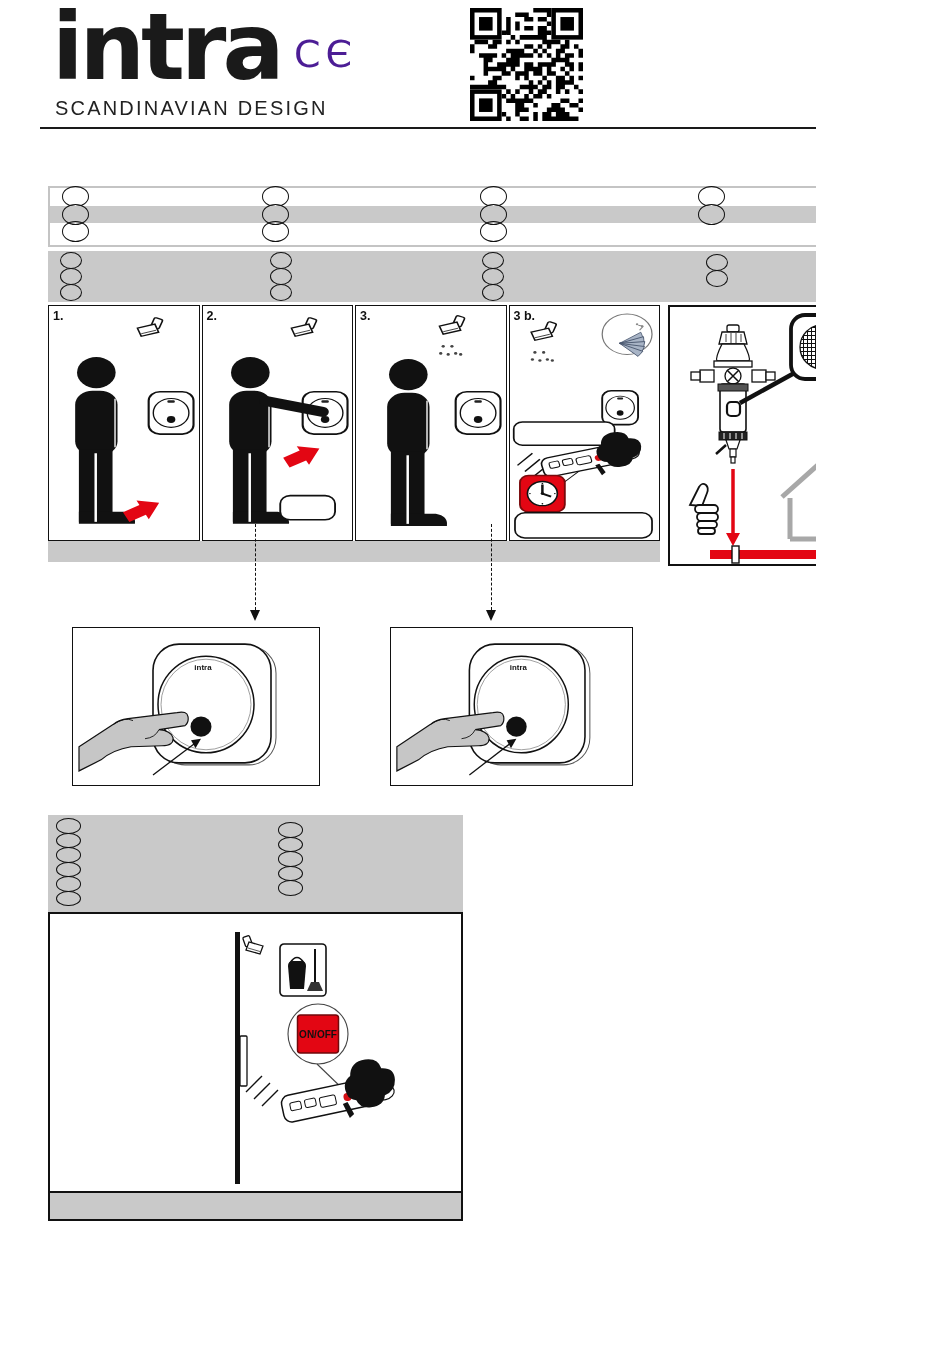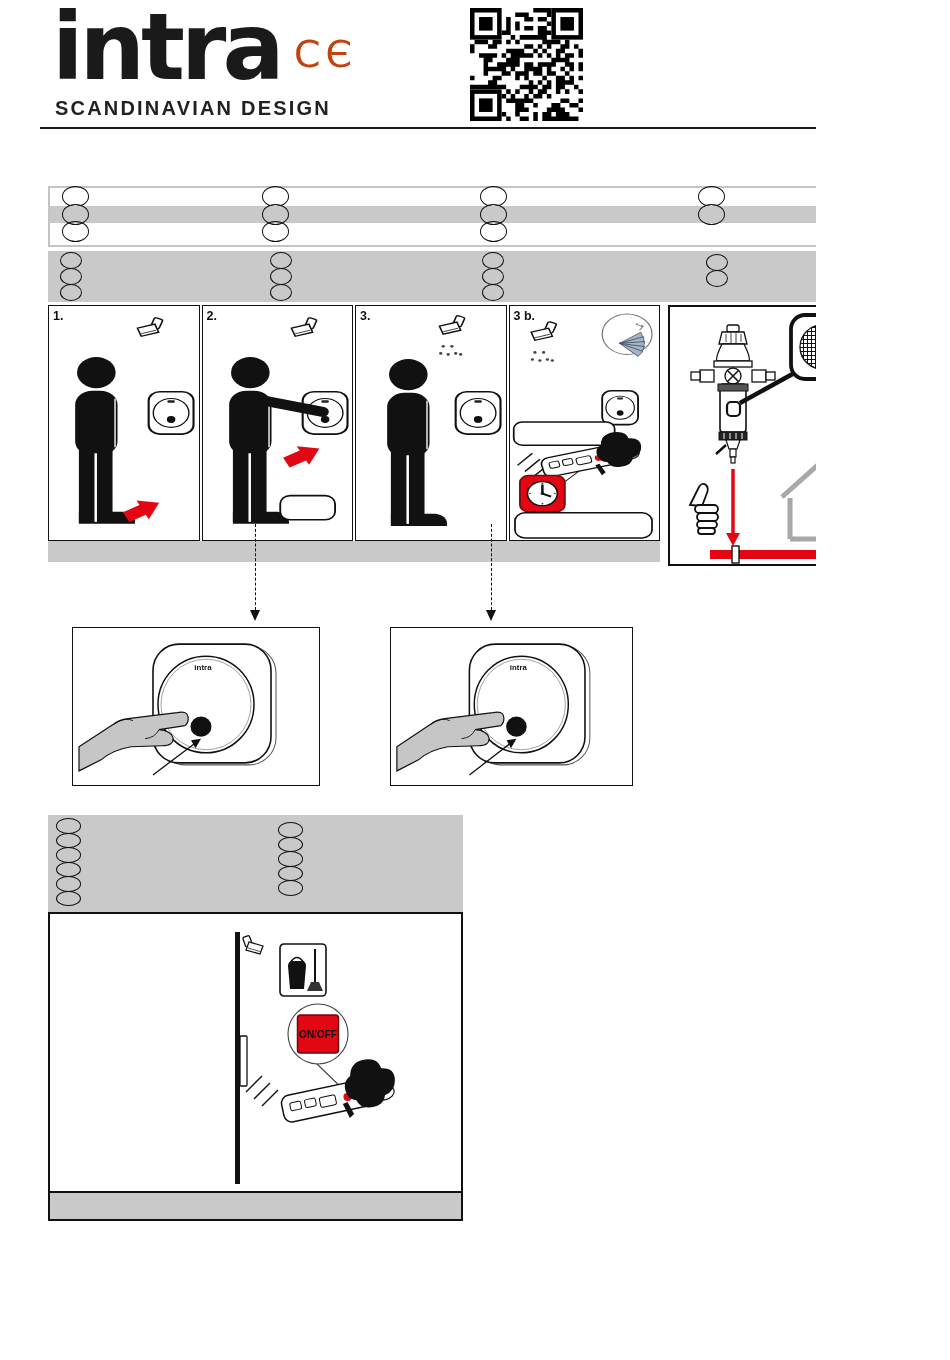--- a/index.html
+++ b/index.html
@@ -1,21 +1,21 @@
 <!DOCTYPE html>
 <html><head>
 <meta charset="utf-8">
 <style>
   html,body{margin:0;padding:0;background:#fff;font-family:"Liberation Sans",sans-serif;}
   #page{position:relative;width:816px;height:1360px;background:#fff;overflow:hidden;}
   .abs{position:absolute;}
   
   #logo{left:52px;top:2px;font-family:"DejaVu Sans",sans-serif;font-weight:bold;font-size:92px;letter-spacing:-4px;color:#1a1a1a;line-height:1;}
-  #ce{left:294px;top:32px;font-size:38px;color:#c2410c;letter-spacing:5px;font-family:"DejaVu Sans",sans-serif;}
-  #tagline{left:55px;top:97px;font-size:20px;letter-spacing:2.2px;color:#222;font-weight:700;}
+  #ce{left:294px;top:32px;font-size:38px;color:#4c1d95;letter-spacing:5px;font-family:"DejaVu Sans",sans-serif;}
+  #tagline{left:55px;top:97px;font-size:20px;letter-spacing:2.2px;color:#222;font-weight:400;}
   #qr{left:470px;top:8px;width:113px;height:113px;}
   #rule{left:40px;top:127px;width:872px;height:2px;background:#1a1a1a;}
   
   #table1{left:48px;top:186px;width:860px;height:57px;border:2px solid #c4c4c4;background:#fff;}
   .t1row{position:relative;width:100%;height:17.6px;}
   .t1row.gray{background:#c9c9c9;}
   .oval{position:absolute;border:1.6px solid #111;border-radius:50%;background:transparent;box-sizing:border-box;}
   .t1oval{width:27px;height:21px;top:-2px;}
   #block2{left:48px;top:251px;width:860px;height:51px;background:#c9c9c9;}
   .b2col{position:absolute;top:1px;}

